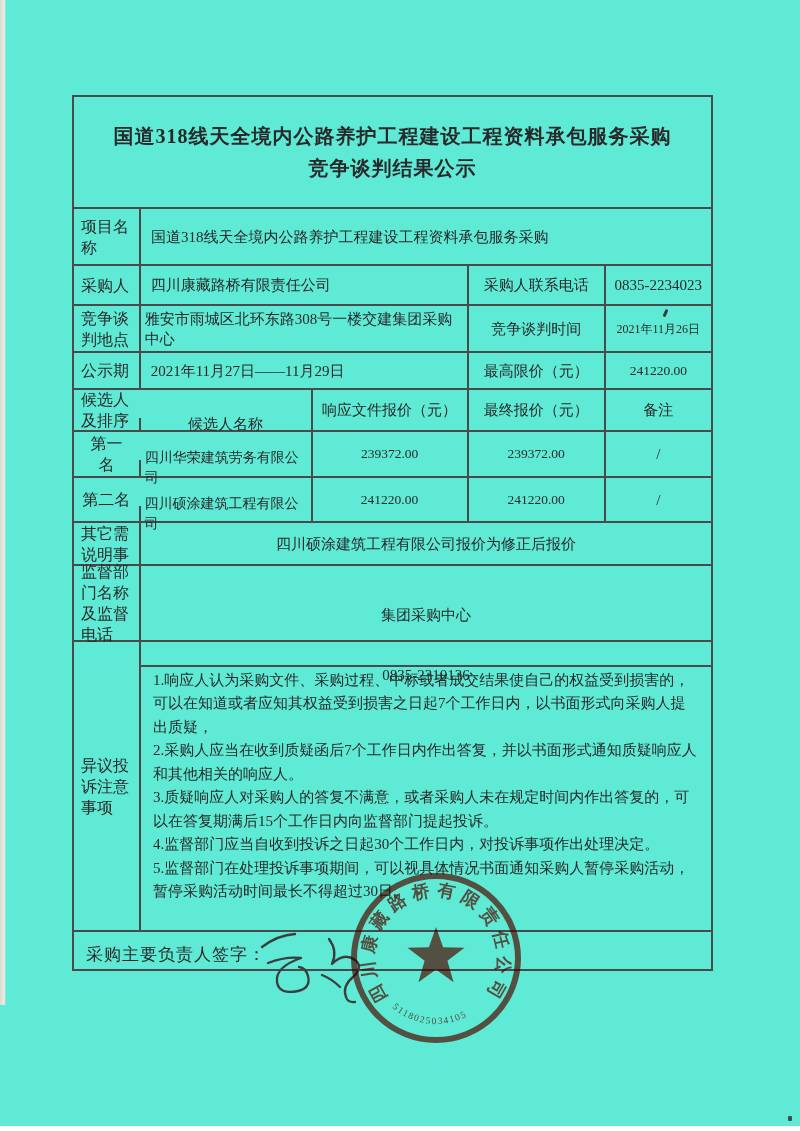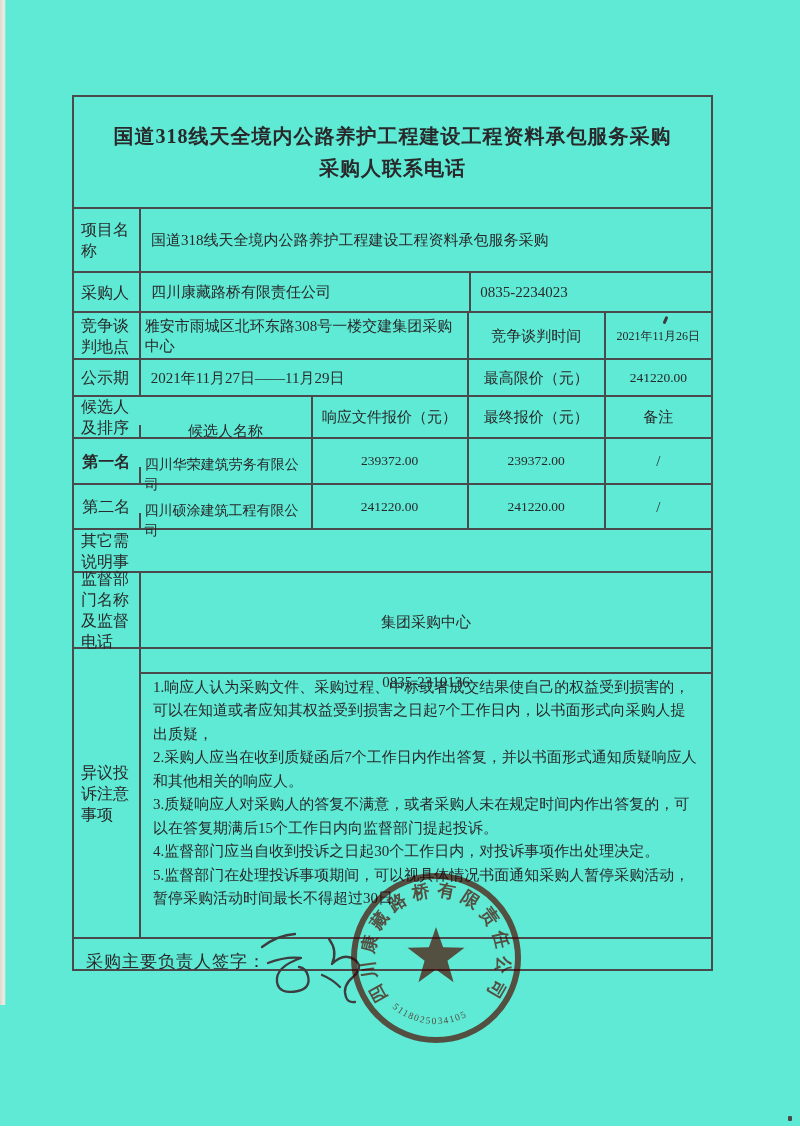--- a/index.html
+++ b/index.html
@@ -35,21 +35,21 @@
   .grow{flex:1;}
   .c-center{justify-content:center;text-align:center;}
   .c-left{justify-content:flex-start;text-align:left;padding:0 10px;}
 
   .title-box{
     height:110px;display:flex;flex-direction:column;justify-content:center;
     align-items:center;text-align:center;
   }
   .title-line{font-size:20px;font-weight:bold;line-height:32px;letter-spacing:1px;}
 
-  .h-r1{height:64px;}
+  .h-r1{height:57px;}
   .h-r2{height:40px;}
   .h-r3{height:47px;}
   .h-r4{height:37px;}
   .h-hdr{height:42px;}
   .h-c1{height:46px;}
   .h-c2{height:45px;}
   .h-other{height:43px;}
   .h-sup{height:76px;}
   .h-obj{height:290px;}
   .h-sign{height:48px;}
@@ -79,31 +79,32 @@
 </head>
 <body>
 
 <div class="page">
   <div class="edge-left"></div>
 
   <div class="doc-table">
 
     <div class="t-row title-box">
       <div class="title-line">国道318线天全境内公路养护工程建设工程资料承包服务采购</div>
-      <div class="title-line">采购人联系电话</div>
+      <div class="title-line">竞争谈判结果公示</div>
     </div>
 
     <div class="t-row h-r1">
       <div class="cell w-label">项目名称</div>
       <div class="cell grow c-left">国道318线天全境内公路养护工程建设工程资料承包服务采购</div>
     </div>
 
     <div class="t-row h-r2">
       <div class="cell w-label">采购人</div>
       <div class="cell w-a c-left">四川康藏路桥有限责任公司</div>
+      <div class="cell w-b c-center">采购人联系电话</div>
       <div class="cell w-c c-center">0835-2234023</div>
     </div>
 
     <div class="t-row h-r3">
       <div class="cell w-label">竞争谈判地点</div>
       <div class="cell w-a c-left" style="padding:0 4px;">雅安市雨城区北环东路308号一楼交建集团采购中心</div>
       <div class="cell w-b c-center">竞争谈判时间</div>
       <div class="cell w-c c-center time-cell">
         <span>2021年11月26日</span>
         <span class="ink-tick"></span>
@@ -119,37 +120,38 @@
 
     <div class="t-row h-hdr">
       <div class="cell w-label">候选人及排序</div>
       <div class="cell w-name c-center">候选人名称</div>
       <div class="cell w-p1 c-center">响应文件报价（元）</div>
       <div class="cell w-b c-center">最终报价（元）</div>
       <div class="cell w-c c-center">备注</div>
     </div>
 
     <div class="t-row h-c1">
-      <div class="cell w-label c-center" style="padding:8px;font-weight:bold;">第一名</div>
+      <div class="cell w-label c-center" style="padding:16px;">第一名</div>
       <div class="cell w-name c-left" style="font-size:14px;padding:0 4px;">四川华荣建筑劳务有限公司</div>
       <div class="cell w-p1 c-center" style="font-size:13.5px;">239372.00</div>
       <div class="cell w-b c-center" style="font-size:13.5px;">239372.00</div>
       <div class="cell w-c c-center">/</div>
     </div>
 
     <div class="t-row h-c2">
       <div class="cell w-label c-center" style="padding:0;">第二名</div>
       <div class="cell w-name c-left" style="font-size:14px;padding:0 4px;">四川硕涂建筑工程有限公司</div>
       <div class="cell w-p1 c-center" style="font-size:13.5px;">241220.00</div>
       <div class="cell w-b c-center" style="font-size:13.5px;">241220.00</div>
       <div class="cell w-c c-center">/</div>
     </div>
 
     <div class="t-row h-other">
       <div class="cell w-label">其它需说明事</div>
+      <div class="cell grow c-center">四川硕涂建筑工程有限公司报价为修正后报价</div>
     </div>
 
     <div class="t-row h-sup">
       <div class="cell w-label" style="border-left:none;">监督部门名称及监督电话</div>
       <div class="sup-col">
         <div class="sub sub-a">集团采购中心</div>
         <div class="sub sub-b">0835-2310136</div>
       </div>
     </div>
 

